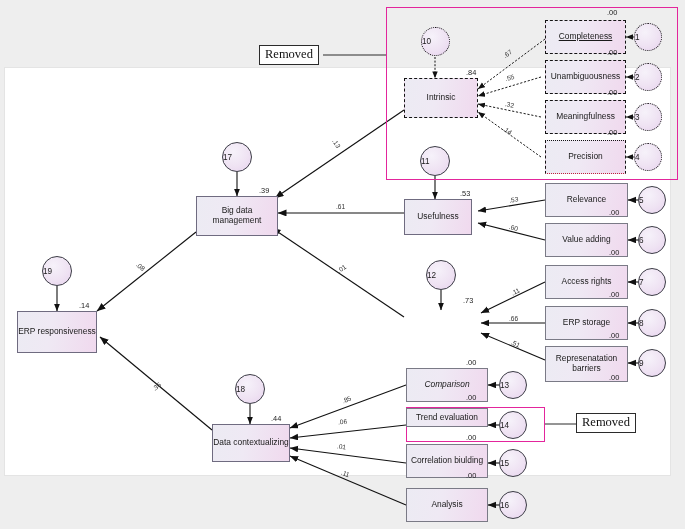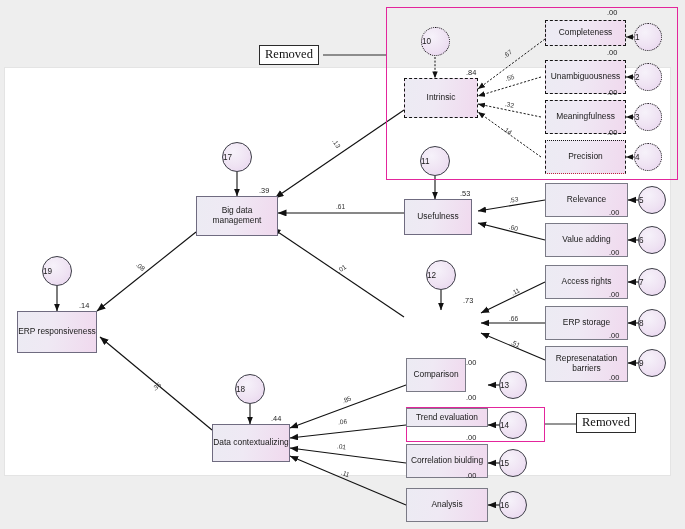--- a/index.html
+++ b/index.html
@@ -145,21 +145,21 @@
 <div class="node rect" style="left:17px;top:311px;width:80px;height:42px;">
   <span>ERP responsiveness</span>
 </div>
 <div class="r2" style="left:79px;top:301px;">.14</div>
 
 <div class="node rect" style="left:212px;top:424px;width:78px;height:38px;">
   <span>Data contextualizing</span>
 </div>
 <div class="r2" style="left:271px;top:414px;">.44</div>
 
-<div class="node rect dash" style="left:545px;top:20px;width:81px;height:26px;">
+<div class="node rect dash" style="left:545px;top:20px;width:81px;height:34px;text-decoration:underline;">
   <span>Completeness</span>
 </div>
 <div class="r2" style="left:607px;top:8px;">.00</div>
 
 <div class="node rect dash" style="left:545px;top:60px;width:81px;height:34px;">
   <span>Unambiguousness</span>
 </div>
 <div class="r2" style="left:607px;top:48px;">.00</div>
 
 <div class="node rect dash" style="left:545px;top:100px;width:81px;height:34px;">
@@ -190,21 +190,21 @@
 <div class="node rect gray" style="left:545px;top:306px;width:83px;height:34px;">
   <span>ERP storage</span>
 </div>
 <div class="r2" style="left:609px;top:331px;">.00</div>
 
 <div class="node rect gray" style="left:545px;top:346px;width:83px;height:36px;">
   <span>Represenatation barriers</span>
 </div>
 <div class="r2" style="left:609px;top:373px;">.00</div>
 
-<div class="node rect gray" style="left:406px;top:358px;width:60px;height:34px;">
+<div class="node rect gray" style="left:406px;top:368px;width:82px;height:34px;font-style:italic;">
   <span>Comparison</span>
 </div>
 <div class="r2" style="left:466px;top:358px;">.00</div>
 
 <div class="node rect gray thicktop thickbot" style="left:406px;top:408px;width:82px;height:19px;">
   <span>Trend evaluation</span>
 </div>
 <div class="r2" style="left:466px;top:393px;">.00</div>
 <div class="r2" style="left:466px;top:433px;">.00</div>
 

